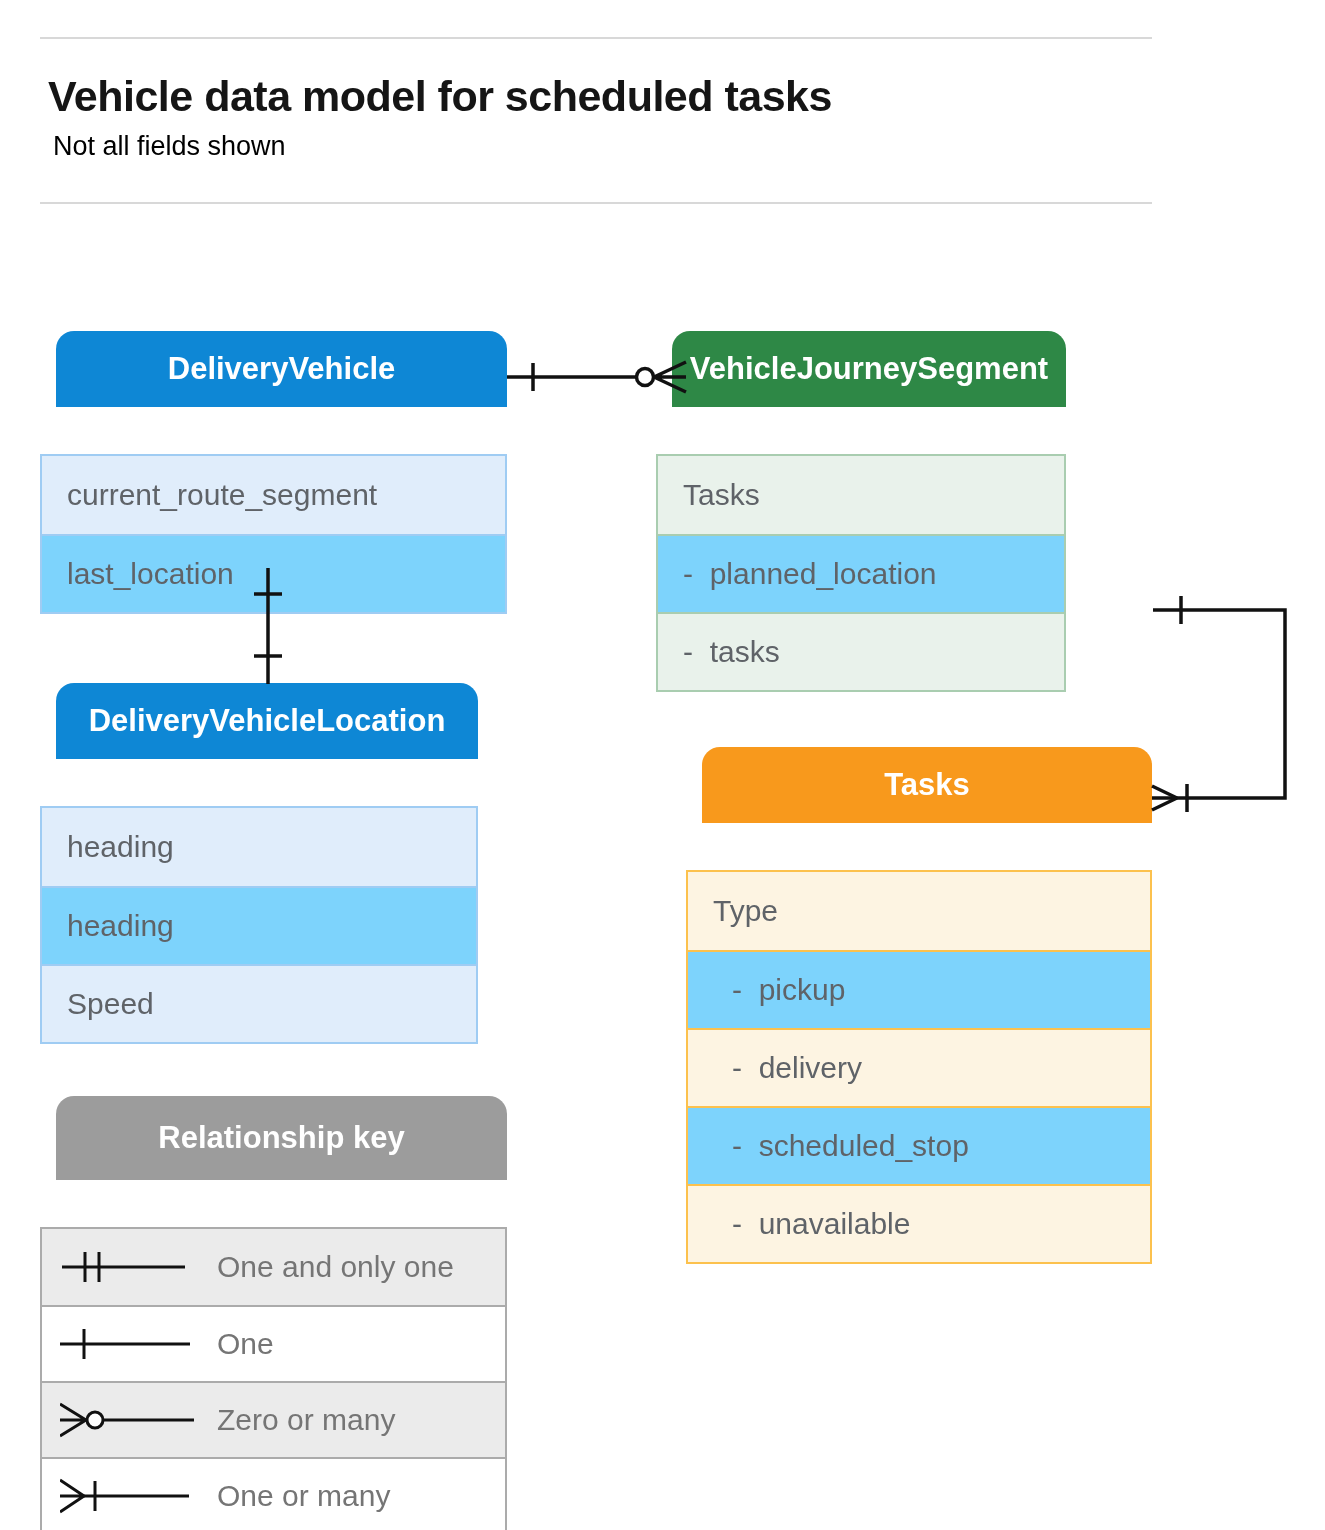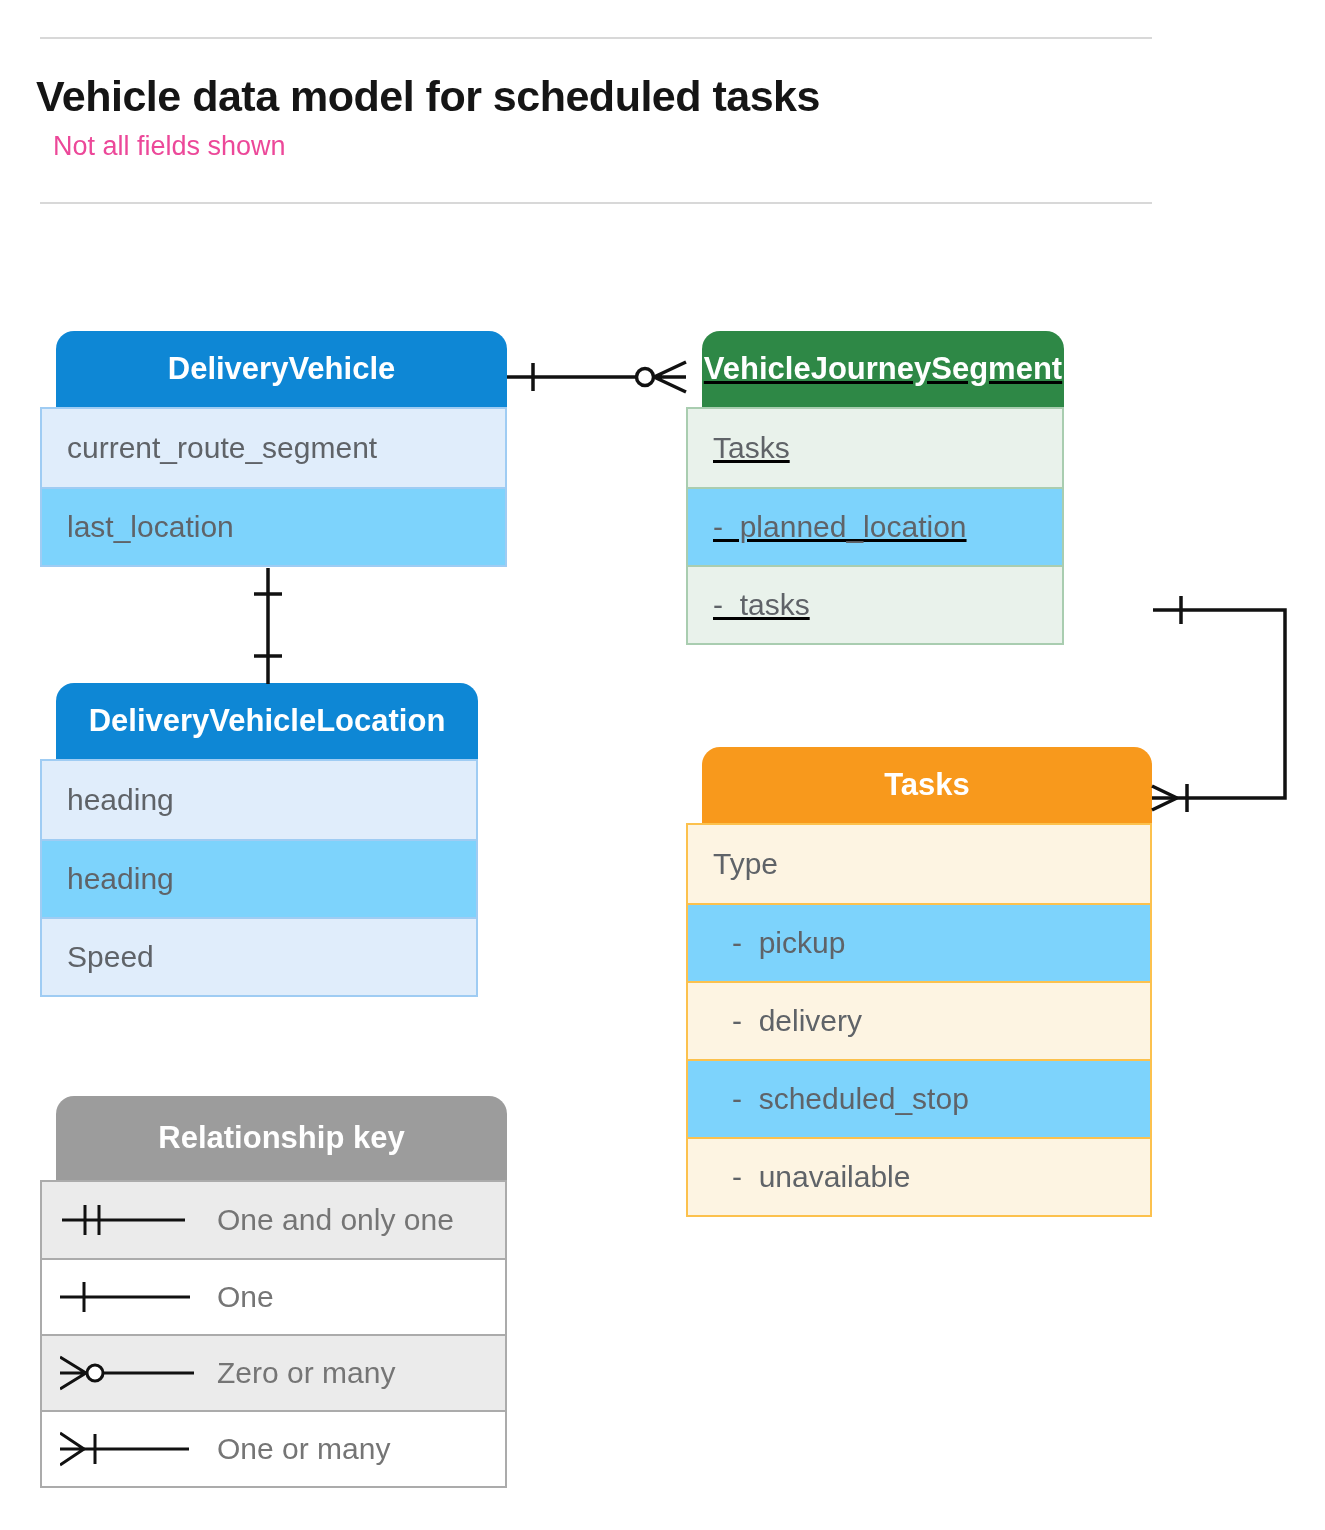--- a/index.html
+++ b/index.html
@@ -5,37 +5,37 @@
   * { margin:0; padding:0; box-sizing:border-box; }
   html,body { background:#ffffff; }
   .canvas {
     position:relative; width:1325px; height:1530px; background:#ffffff;
     font-family:"Liberation Sans", sans-serif; overflow:hidden;
   }
   .divider { position:absolute; left:40px; width:1112px; height:2px; background:#d8d8d8; }
   .divider.top { top:37px; }
   .divider.bottom { top:202px; }
   .page-title {
-    position:absolute; left:36px; top:72px; font-size:43px; font-weight:700;
+    position:absolute; left:48px; top:72px; font-size:43px; font-weight:700;
     color:#151515; letter-spacing:-0.5px;
   }
-  .page-subtitle { position:absolute; left:53px; top:131px; font-size:27px; color:#ec4899; }
+  .page-subtitle { position:absolute; left:53px; top:131px; font-size:27px; color:#000000; }
 
   .entity { position:absolute; }
   .entity.blue   { --hdr:#0e87d5; --tint:#e0edfb; --bdr:#9fccf3; }
   .entity.green  { --hdr:#2e8846; --tint:#e9f2eb; --bdr:#a9cdb0; }
   .entity.orange { --hdr:#f8991c; --tint:#fdf4e2; --bdr:#fcc14d; }
   .entity.gray   { --hdr:#9c9c9c; --tint:#ebebeb; --bdr:#ababab; }
   .entity-header {
     height:76px; border-radius:18px 18px 0 0; background:var(--hdr);
     display:flex; align-items:center; justify-content:center;
     color:#ffffff; font-size:31px; font-weight:700;margin-left:16px;
   }
   .entity.gray .entity-header { height:84px; }
-  .entity-body { border:2px solid var(--bdr); background:#ffffff; }
+  .entity-body { border:2px solid var(--bdr); background:#ffffff;margin-top:47px; }
   .entity-row {
     height:78px; display:flex; align-items:center; padding-left:25px;
     font-size:30px; color:#5f6368; background:#7dd3fc; white-space:pre;
     border-top:2px solid var(--bdr);
   }
   .entity-row:first-child { border-top:none; }
   .entity-row:nth-child(odd) { background:var(--tint); }
   .entity-row.indent { padding-left:44px; }
 
   .legend-row {
@@ -61,21 +61,21 @@
   <div class="divider bottom"></div>
 
   <div class="entity blue" style="left:40px; top:331px; width:467px;">
     <div class="entity-header">DeliveryVehicle</div>
     <div class="entity-body">
       <div class="entity-row">current_route_segment</div>
       <div class="entity-row">last_location</div>
     </div>
   </div>
 
-  <div class="entity green" style="left:686px; top:331px; width:378px;text-decoration:underline;">
+  <div class="entity green" style="left:656px; top:331px; width:410px;">
     <div class="entity-header">VehicleJourneySegment</div>
     <div class="entity-body">
       <div class="entity-row">Tasks</div>
       <div class="entity-row">-  planned_location</div>
       <div class="entity-row">-  tasks</div>
     </div>
   </div>
 
   <div class="entity blue" style="left:40px; top:683px; width:438px;">
     <div class="entity-header">DeliveryVehicleLocation</div>

